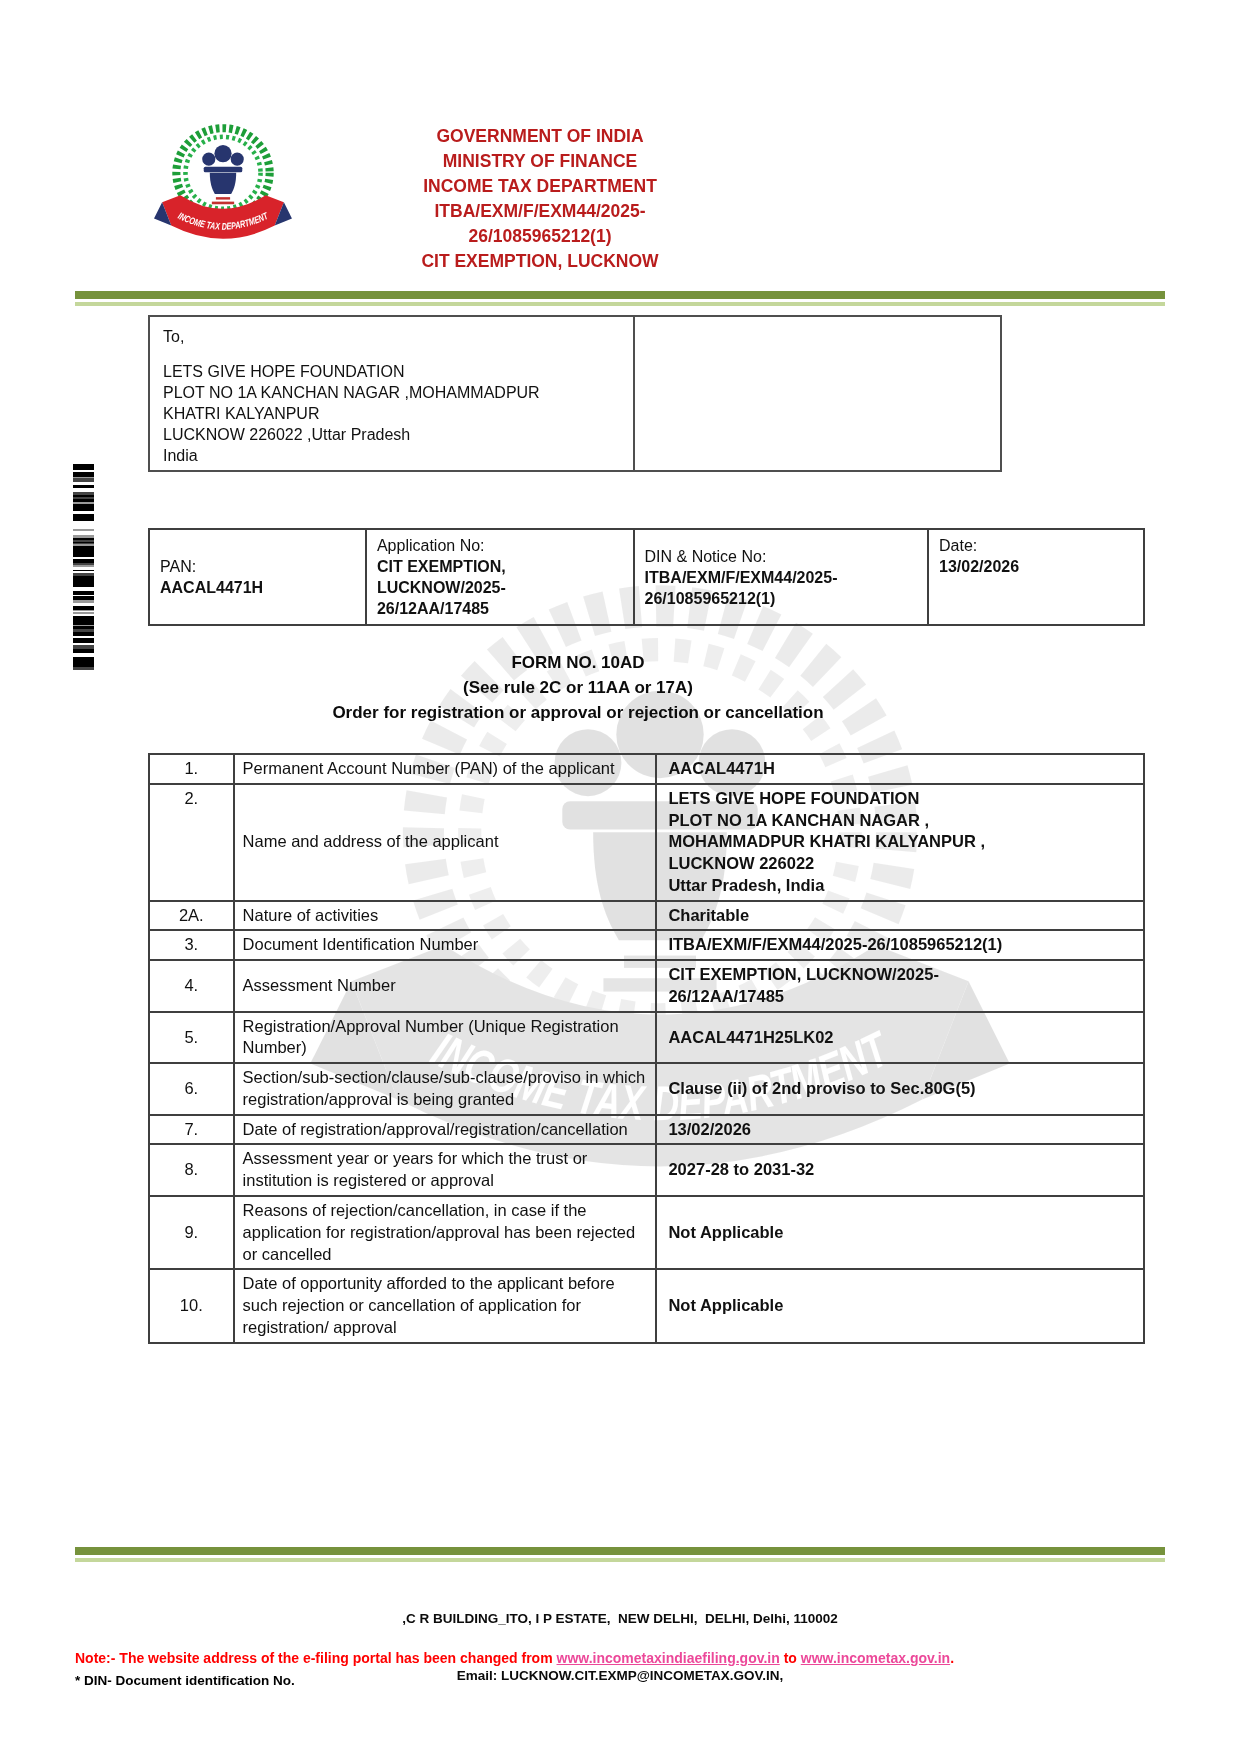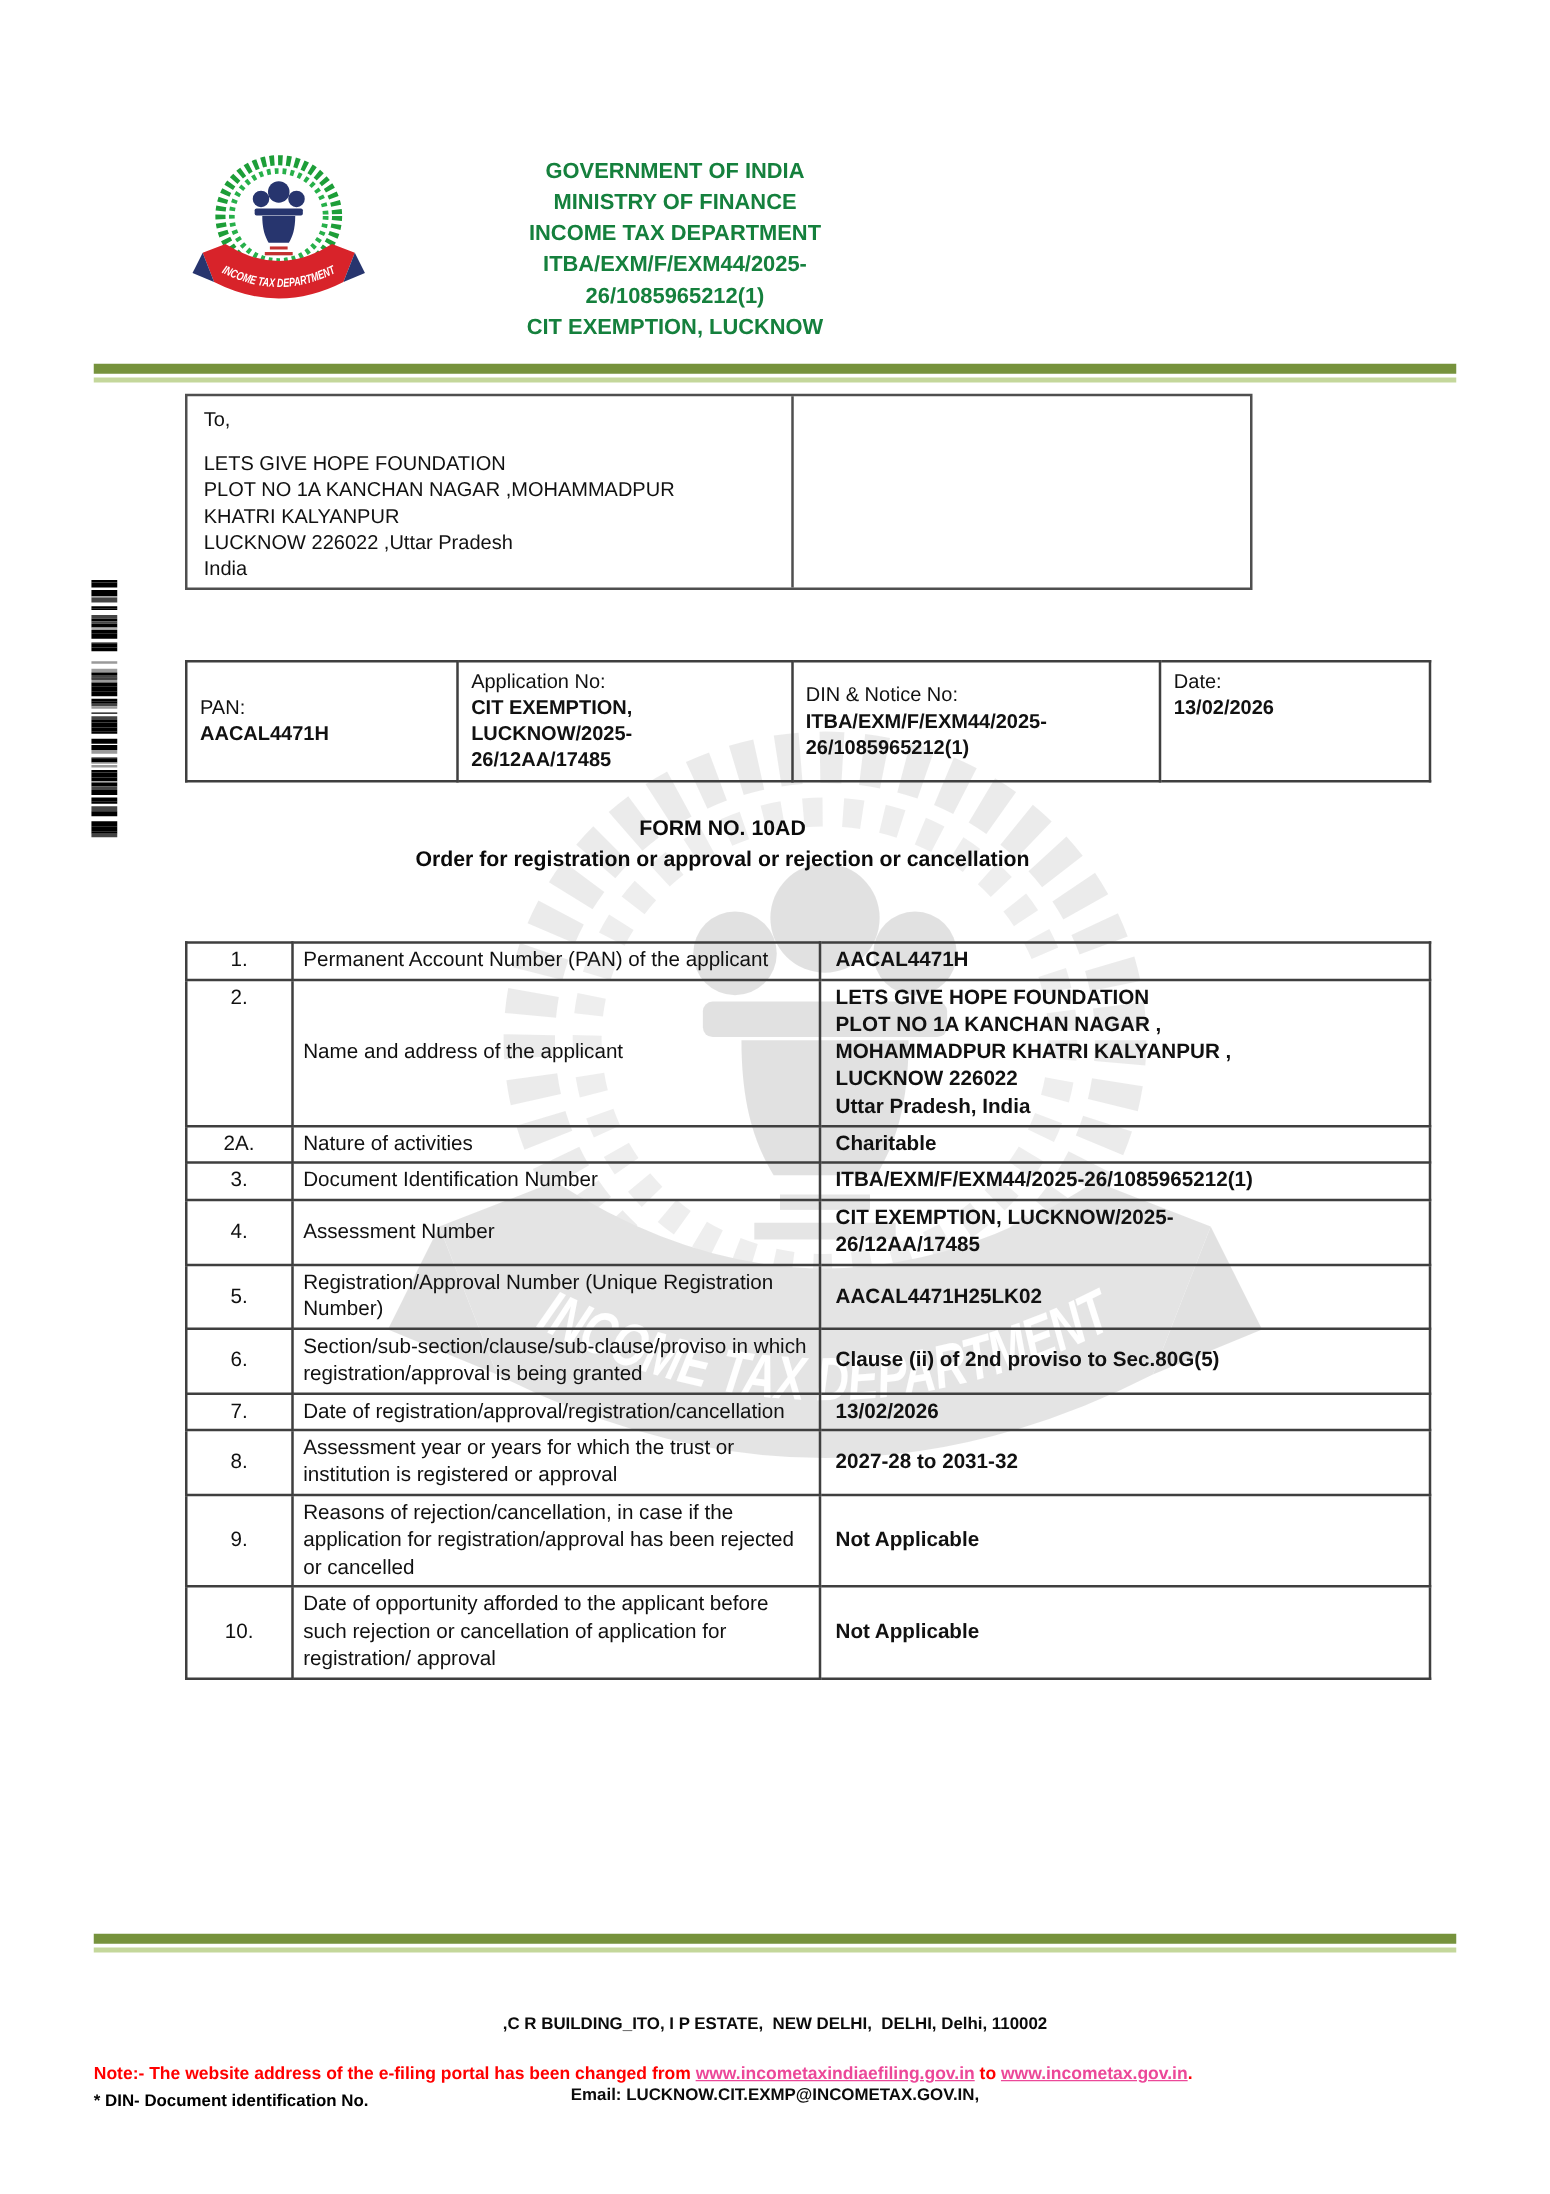--- a/index.html
+++ b/index.html
@@ -5,21 +5,21 @@
   html,body{margin:0;padding:0;}
   body{
     width:1240px;height:1755px;position:relative;overflow:hidden;
     background:#ffffff;color:#111;
     font-family:"Liberation Sans","DejaVu Sans",sans-serif;
   }
   
   .logo{position:absolute;left:152px;top:122px;width:142px;height:128px;}
   .letterhead-text{
     position:absolute;left:240px;top:124px;width:600px;text-align:center;
-    font-weight:bold;font-size:17.5px;line-height:25px;color:#15803d;
+    font-weight:bold;font-size:17.5px;line-height:25px;color:#b91c1c;
   }
   
   .sep{position:absolute;left:75px;width:1090px;}
   .sep-top{top:291px;} .sep-bottom{top:1547px;}
   .sep .dark{height:8px;background:#76923C;}
   .sep .light{height:4px;background:#C4D79B;margin-top:3px;}
   
   .recipient-box{
     position:absolute;left:148px;top:315px;width:854px;height:157px;
     border:2px solid #4f4f4f;display:flex;box-sizing:border-box;background:transparent;
@@ -242,20 +242,21 @@
     <td>
       <div class="cl">Date:</div>
       <div class="cv">13/02/2026</div>
     </td>
   </tr>
   </tbody>
 </table>
 
 <div class="form-title-block">
   <div>FORM NO. 10AD</div>
+  <div>(See rule 2C or 11AA or 17A)</div>
   <div>Order for registration or approval or rejection or cancellation</div>
 </div>
 
 <table class="details-table">
   <colgroup>
     <col style="width:8.5%">
       <col style="width:42.5%">
       <col style="width:49%">
   </colgroup>
   <tbody id="details-body">

